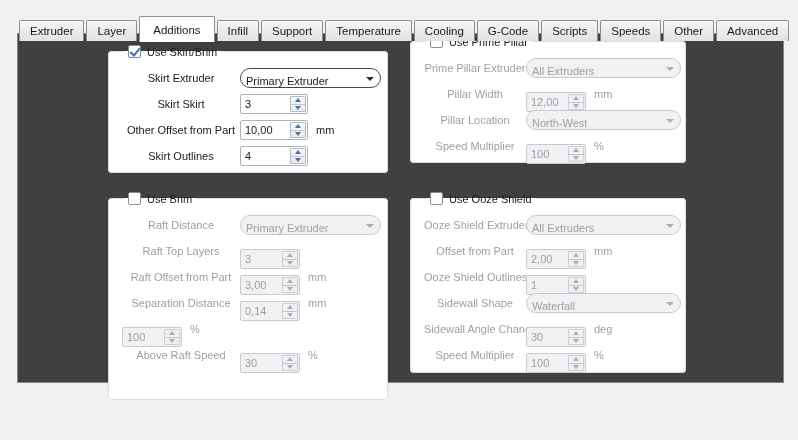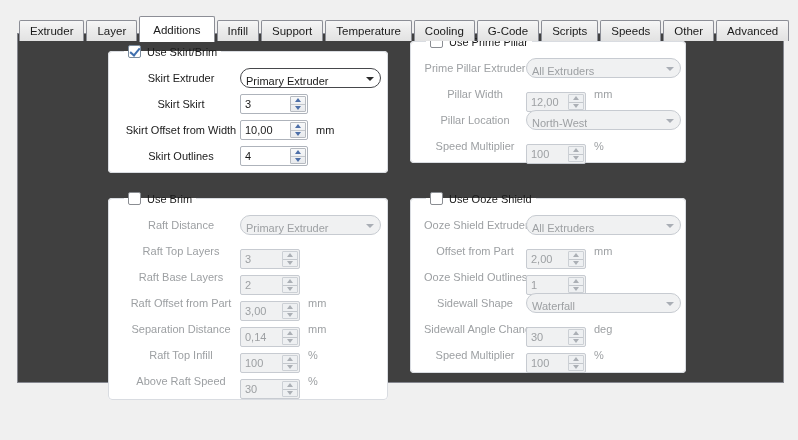--- a/index.html
+++ b/index.html
@@ -159,21 +159,21 @@
         <div class="spin">
           <span class="sv">3</span>
           <span class="sbtns">
               <i class="up"></i>
               <i class="dn"></i>
             </span>
         </div>
         <span class="unit"></span>
       </div>
       <div class="row">
-        <span class="lbl">Skirt Offset from Width</span>
+        <span class="lbl">Other Offset from Part</span>
         <div class="spin">
           <span class="sv">10,00</span>
           <span class="sbtns">
               <i class="up"></i>
               <i class="dn"></i>
             </span>
         </div>
         <span class="unit">mm</span>
       </div>
       <div class="row">
@@ -253,31 +253,20 @@
         <div class="spin">
           <span class="sv">3</span>
           <span class="sbtns">
               <i class="up"></i>
               <i class="dn"></i>
             </span>
         </div>
         <span class="unit"></span>
       </div>
       <div class="row">
-        <span class="lbl">Raft Base Layers</span>
-        <div class="spin">
-          <span class="sv">2</span>
-          <span class="sbtns">
-              <i class="up"></i>
-              <i class="dn"></i>
-            </span>
-        </div>
-        <span class="unit"></span>
-      </div>
-      <div class="row">
         <span class="lbl">Raft Offset from Part</span>
         <div class="spin">
           <span class="sv">3,00</span>
           <span class="sbtns">
               <i class="up"></i>
               <i class="dn"></i>
             </span>
         </div>
         <span class="unit">mm</span>
       </div>
@@ -286,21 +275,20 @@
         <div class="spin">
           <span class="sv">0,14</span>
           <span class="sbtns">
               <i class="up"></i>
               <i class="dn"></i>
             </span>
         </div>
         <span class="unit">mm</span>
       </div>
       <div class="row">
-        <span class="lbl">Raft Top Infill</span>
         <div class="spin">
           <span class="sv">100</span>
           <span class="sbtns">
               <i class="up"></i>
               <i class="dn"></i>
             </span>
         </div>
         <span class="unit">%</span>
       </div>
       <div class="row">

